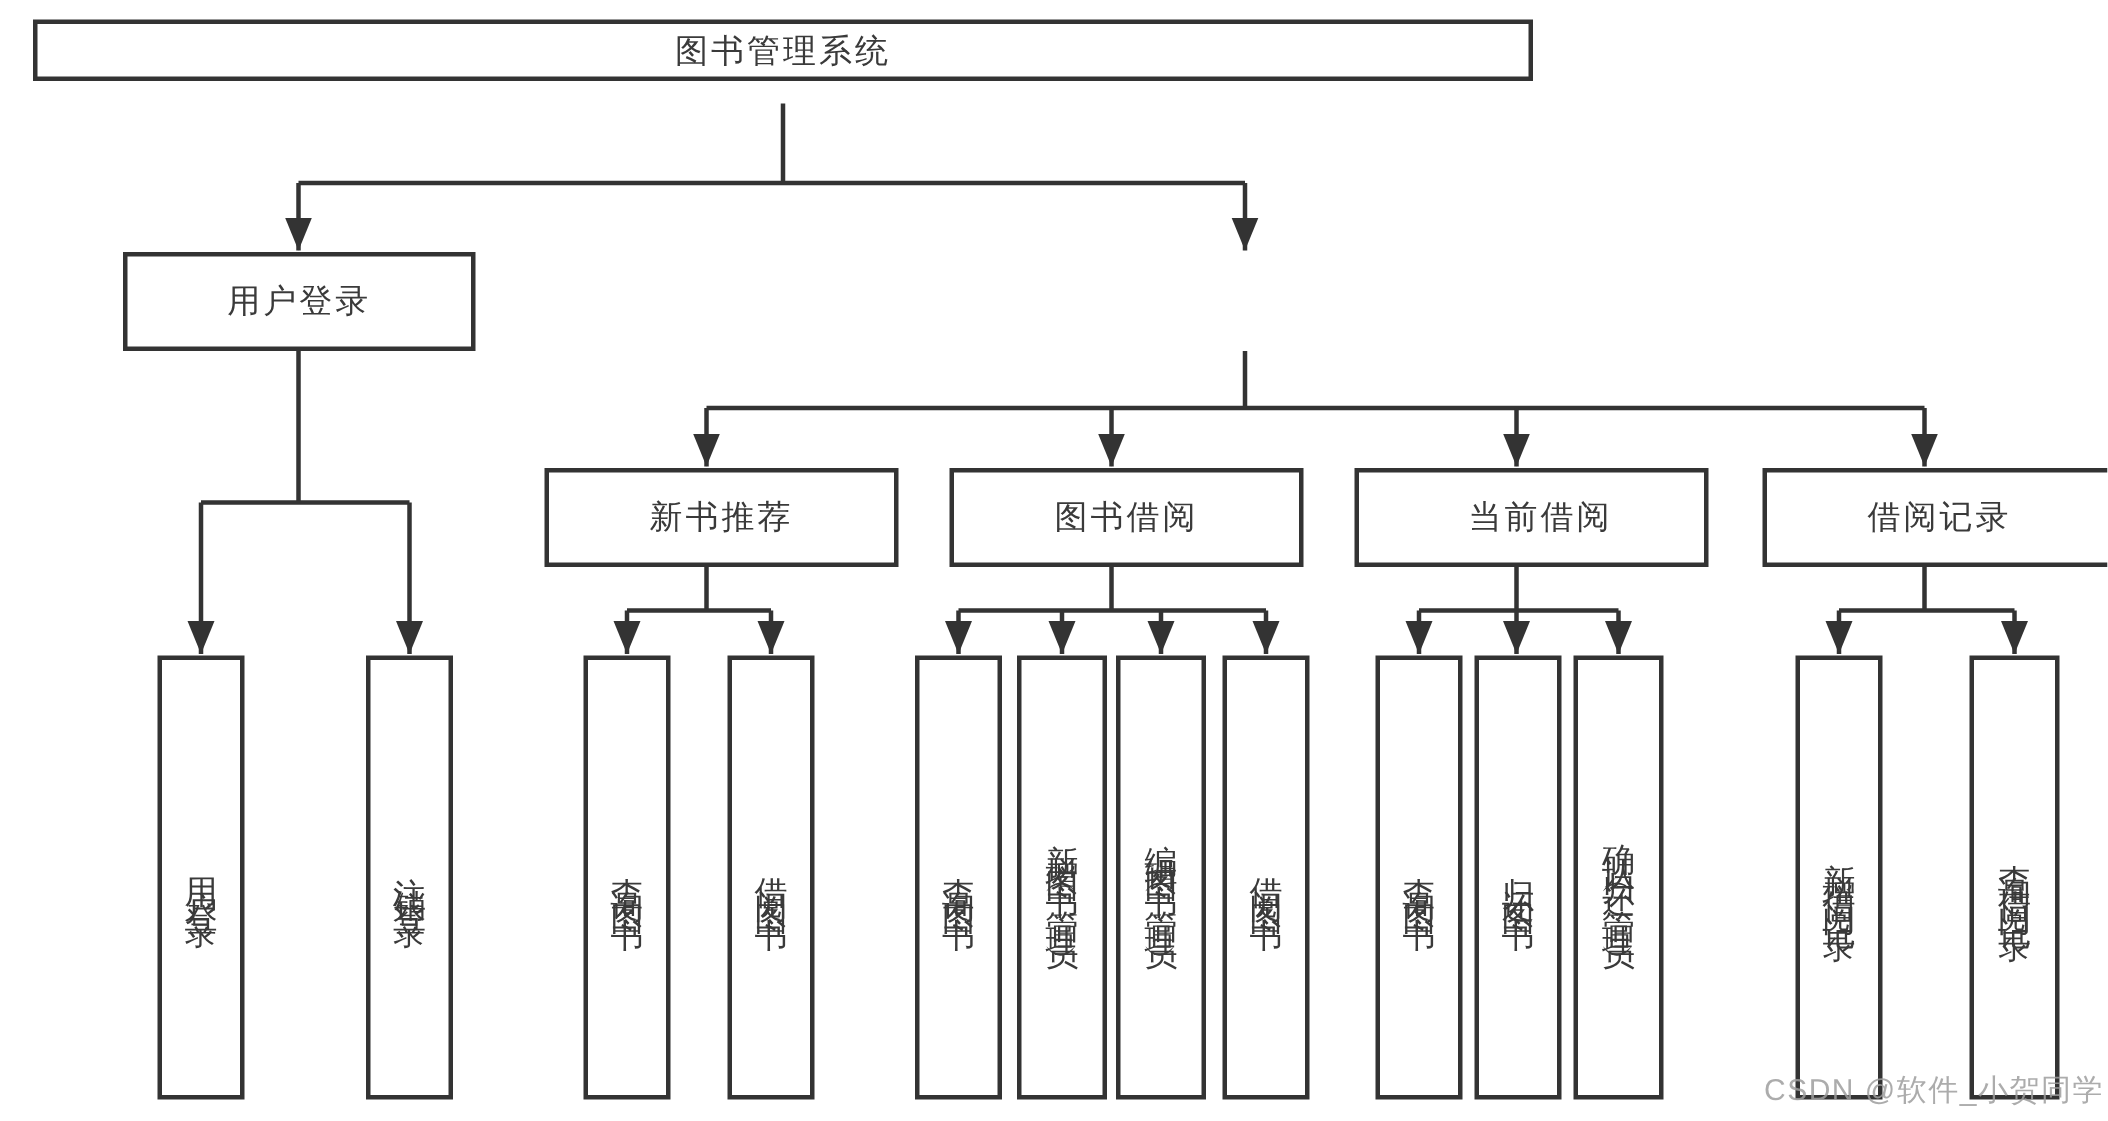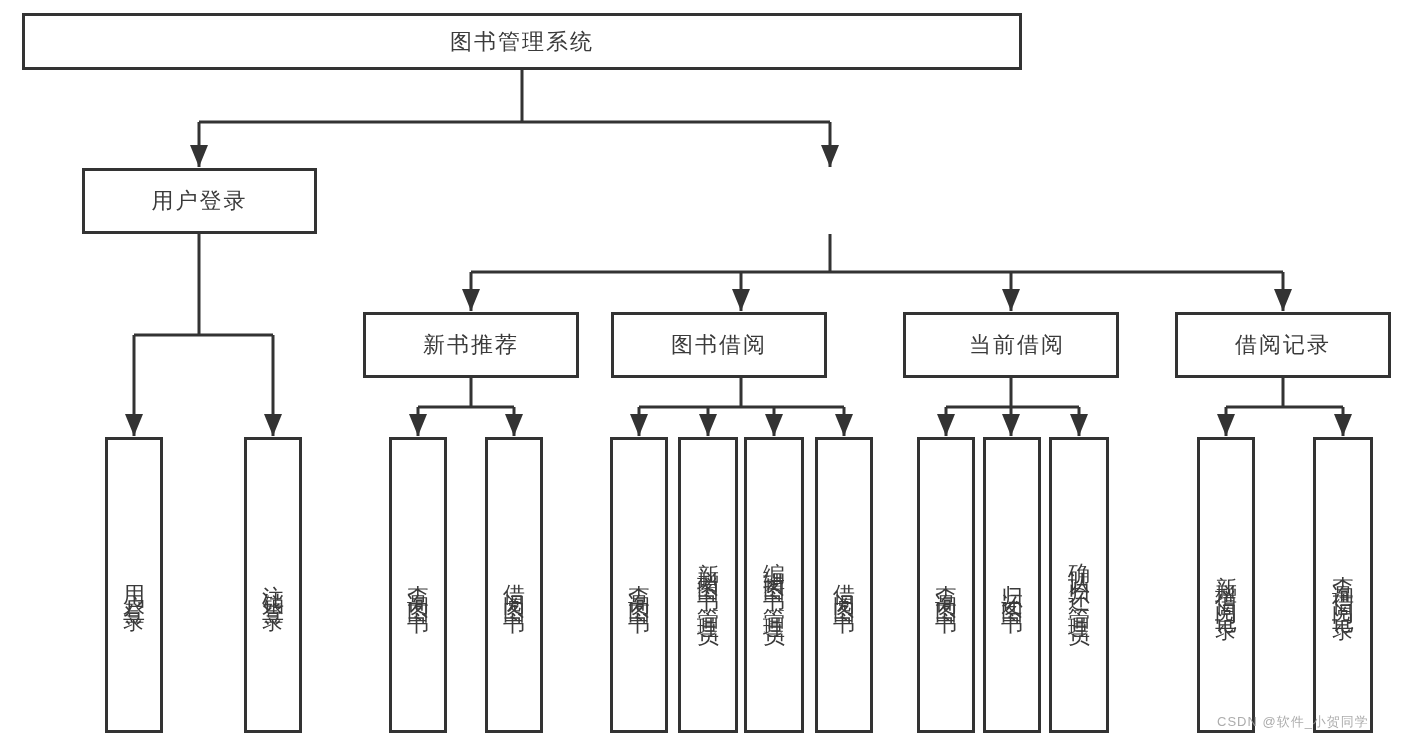--- a/index.html
+++ b/index.html
@@ -13,43 +13,42 @@
   .connector-layer{position:absolute;left:0;top:0;width:1405px;height:747px;}
   .box{
     position:absolute;
     border:3px solid #333333;
     background:#ffffff;
     box-sizing:border-box;
     display:flex;align-items:center;justify-content:center;
     color:#3a3a3a;
   }
   .h-label{font-size:22px;letter-spacing:2px;white-space:nowrap;}
-  .root-box{left:22px;top:13px;width:1000px;height:57px;}
+  .root-box{left:22px;top:13px;width:1000px;height:41px;}
   .branch-box{width:235px;height:66px;top:168px;}
-  .group-box{width:216px;height:66px;top:312px;}
+  .group-box{width:236px;height:66px;top:312px;}
   .leaf{top:437px;height:296px;width:58px;}
   .leaf-wide{width:60px;}
   .v-label{
     writing-mode:vertical-rl;
     text-orientation:mixed;
     font-size:22px;
     line-height:1;
     letter-spacing:9px;
     color:#3a3a3a;
     white-space:nowrap;
   }
   .watermark{
     position:absolute;
     left:1176px;top:713px;
-    font-size:13px;
+    font-size:20px;
     color:rgba(158,158,158,0.85);
     z-index:20;
     white-space:nowrap;
     letter-spacing:1px;
-    margin-left:41px;
   }
 </style>
 </head>
 <body>
 
 <div class="stage">
 
   <svg class="connector-layer" width="1405" height="747" viewBox="0 0 1405 747" xmlns="http://www.w3.org/2000/svg">
     <defs>
       <marker id="arrowhead" markerUnits="userSpaceOnUse" markerWidth="24" markerHeight="20" refX="22" refY="9" orient="auto">
@@ -97,21 +96,21 @@
     <span class="h-label">图书管理系统</span>
   </div>
 
   <div class="box branch-box" style="left:82px;">
     <span class="h-label">用户登录</span>
   </div>
 
   <div class="box group-box" style="left:363px;">
     <span class="h-label">新书推荐</span>
   </div>
-  <div class="box group-box" style="left:611px;text-align:right;">
+  <div class="box group-box" style="left:633px;text-align:right;">
     <span class="h-label">图书借阅</span>
   </div>
   <div class="box group-box" style="left:903px;padding-left:12px;">
     <span class="h-label">当前借阅</span>
   </div>
   <div class="box group-box" style="left:1175px;">
     <span class="h-label">借阅记录</span>
   </div>
 
   <div class="box leaf" style="left:105px;">

